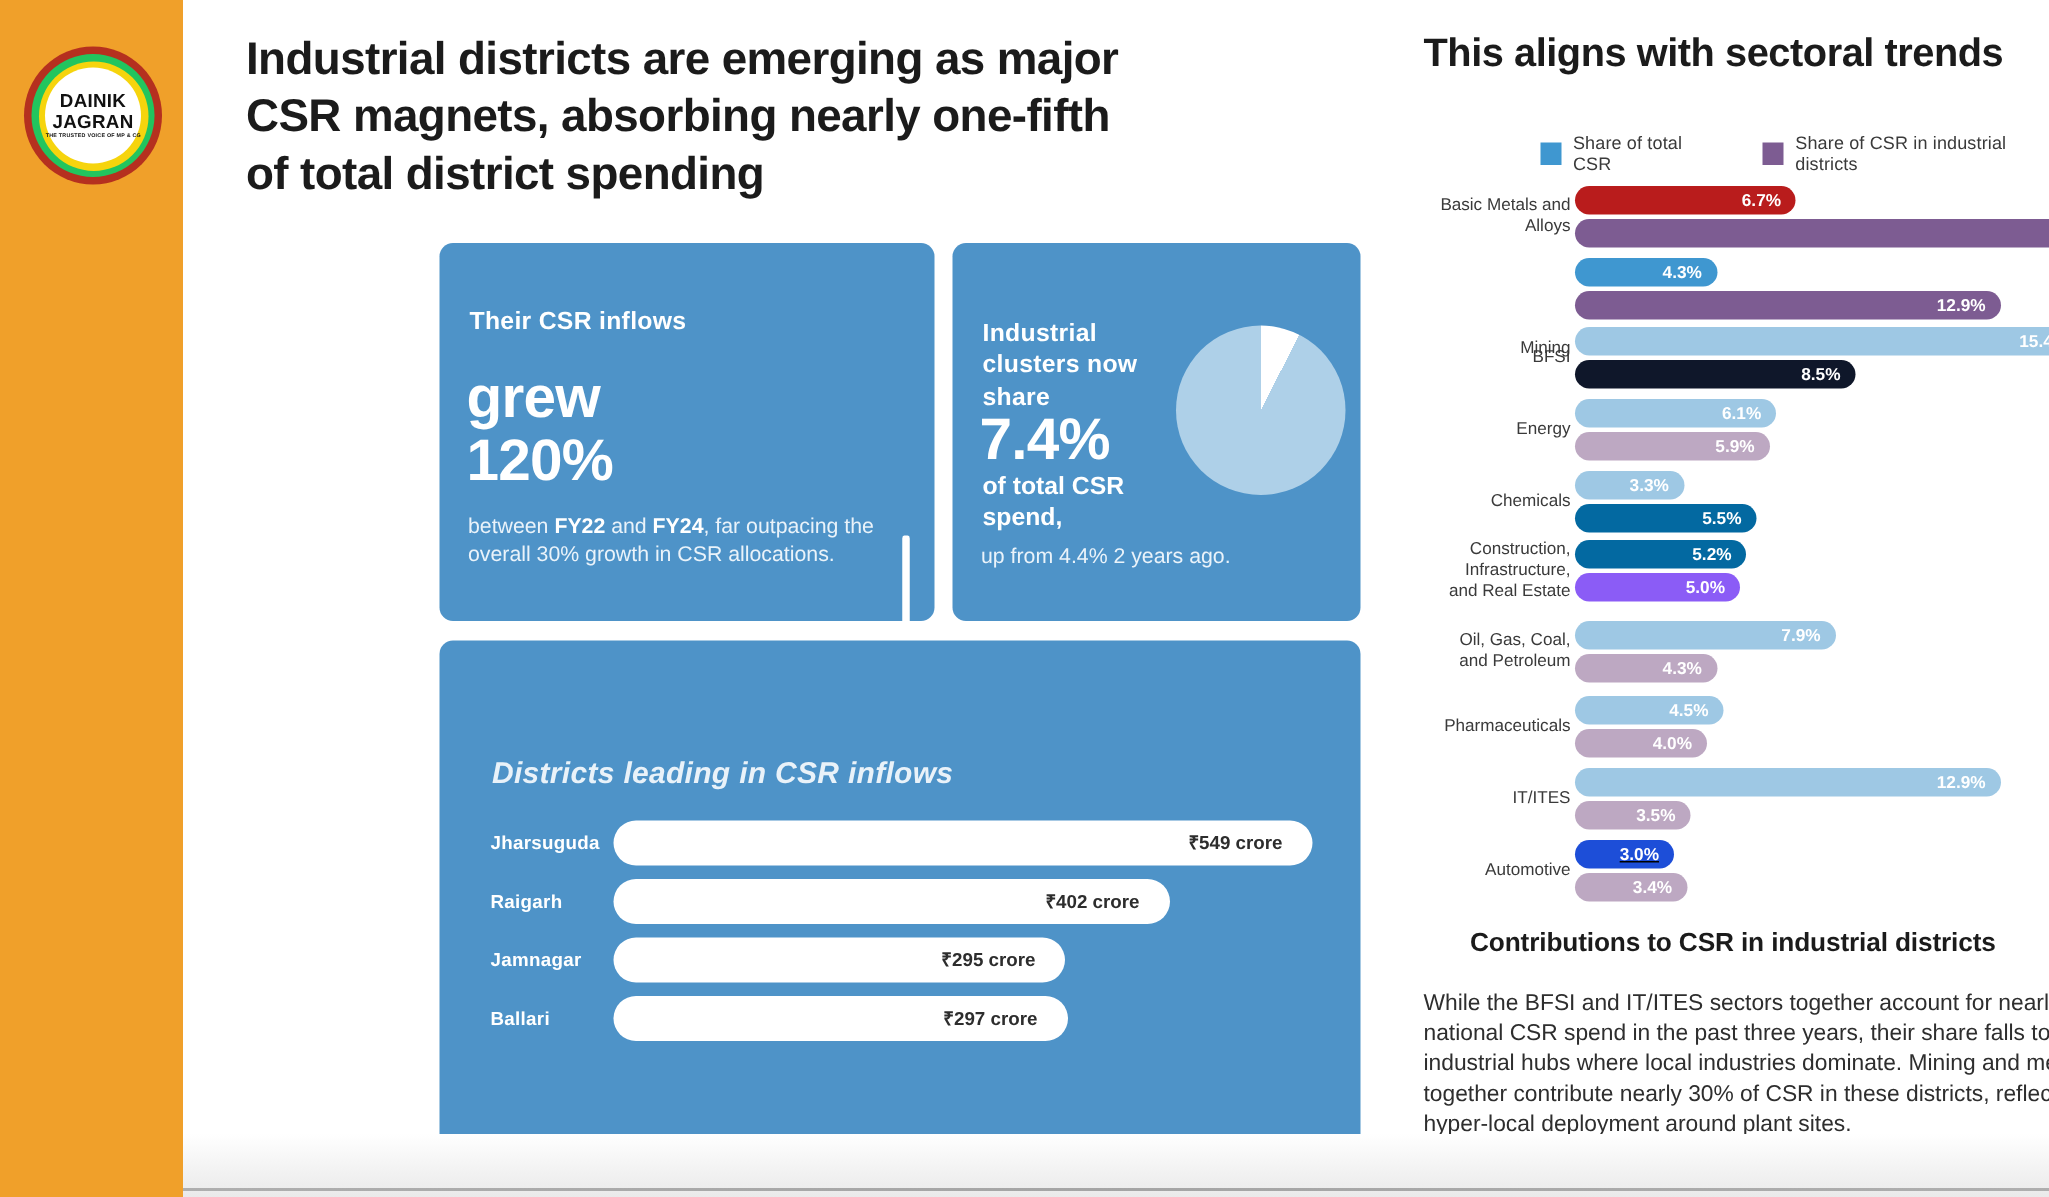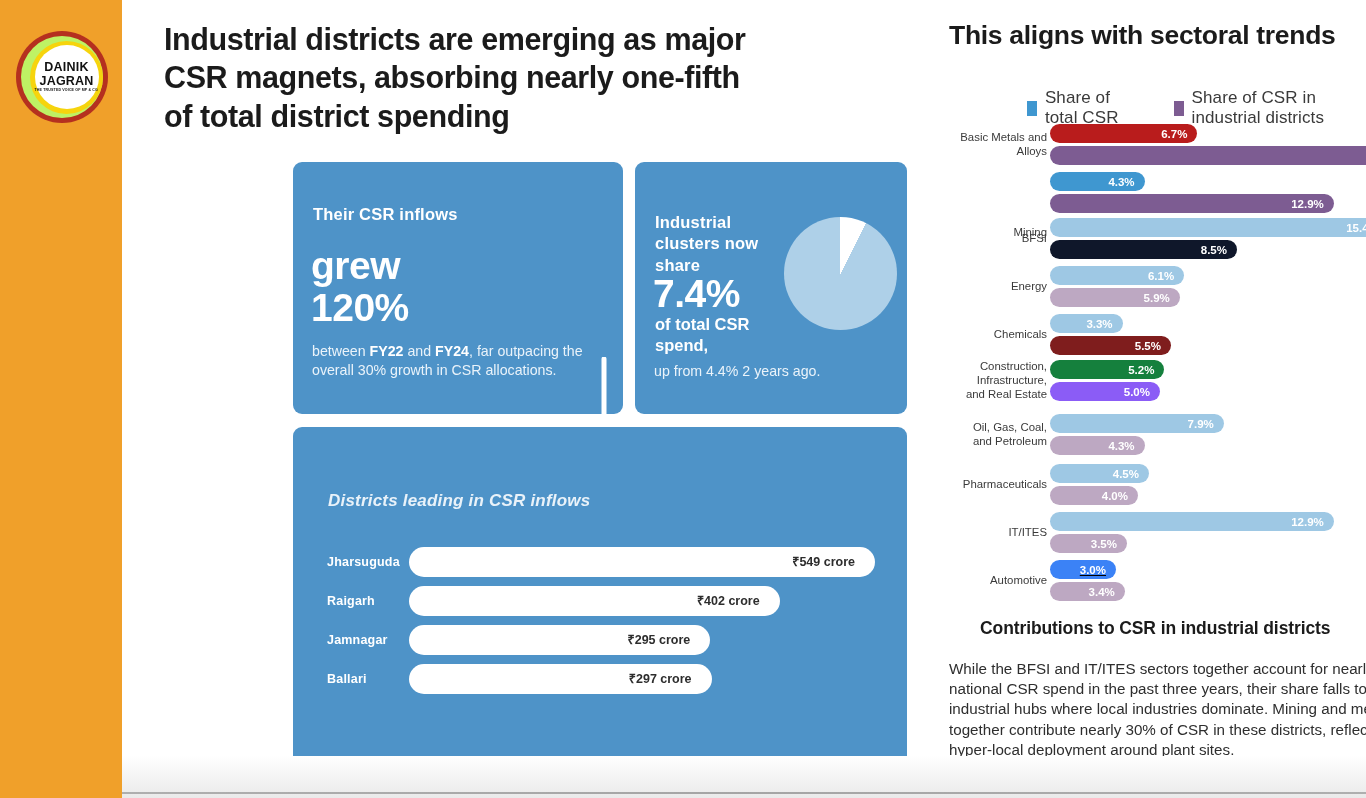--- a/index.html
+++ b/index.html
@@ -23,22 +23,22 @@
   }
   .logo-wrap {
     position: absolute; left: 16px; top: 31px;
     width: 92px; height: 92px;
     border-radius: 50%;
     background: #b5301f;
     display: flex; align-items: center; justify-content: center;
   }
   .logo-ring2 {
     width: 82px; height: 82px; border-radius: 50%;
-    background: #bef264;
-    display: flex; align-items: center; justify-content: flex-end;
+    background: #22c55e;
+    display: flex; align-items: center; justify-content: center;
   }
   .logo-ring3 {
     width: 73px; height: 73px; border-radius: 50%;
     background: #f6d40d;
     display: flex; align-items: center; justify-content: center;
   }
   .logo-core {
     width: 64px; height: 64px; border-radius: 50%;
     background: #ffffff;
     display: flex; flex-direction: column;
@@ -130,22 +130,22 @@
     font-size: 14.2px; color: #eaf3fa; line-height: 1.35;
   }
   .pie {
     position: absolute; left: 149px; top: 55px;
     width: 113px; height: 113px; border-radius: 50%;
     background: conic-gradient(#ffffff 0deg 27deg, #aed0e8 27deg 360deg);
   }
 
   
   .dist-title {
-    position: absolute; left: 35px; top: 64px;
-    font-size: 17px; font-style: italic; font-weight: 600;
+    position: absolute; left: 35px; top: 78px;
+    font-size: 20px; font-style: italic; font-weight: 600;
     color: #e9f2f9; letter-spacing: .2px;
   }
   .dist-rows { position: absolute; left: 0; top: 115px; width: 614px; }
   .dist-row {
     position: relative; height: 39px; margin-bottom: 0px;
     display: flex; align-items: center;
   }
   .dist-label {
     position: absolute; left: 34px; width: 86px;
     text-align: left;
@@ -167,21 +167,21 @@
     position: absolute; left: 827px; top: 20px;
     font-size: 26.5px; font-weight: 800; color: #1b1b1b;
     letter-spacing: -.3px;
   }
   .legend {
     position: absolute; left: 905px; top: 88px;
     display: flex; align-items: center; gap: 34px;
   }
   .legend-item { display: flex; align-items: center; gap: 8px; }
   .sw { width: 15px; height: 15px; }
-  .legend-txt { font-size: 17px; color: #3a3a3a; letter-spacing: .1px; }
+  .legend-txt { font-size: 12px; color: #3a3a3a; letter-spacing: .1px; }
 
   
   .sector-chart {
     position: absolute; left: 827px; top: 118px;
     width: 500px; height: 480px;
   }
   .sgroup { position: relative; width: 500px; }
   .slabel {
     position: absolute; left: 0; width: 98px;
     text-align: right;
@@ -340,29 +340,29 @@
               <span>5.9%</span>
             </div>
           </div>
         </div>
         <div class="sgroup" style="position: absolute; top: 196px; left: 0px; height: 44px;">
           <div class="slabel" style="top: 14.15px;">Chemicals</div>
           <div class="sbars">
             <div class="sbar" style="width: 72.6px; background: rgb(158, 200, 228);">
               <span>3.3%</span>
             </div>
-            <div class="sbar" style="width: 121px; background: #7f1d1d;">
+            <div class="sbar" style="width: 121px; background: #0369a1;">
               <span>5.5%</span>
             </div>
           </div>
         </div>
         <div class="sgroup" style="position: absolute; top: 242px; left: 0px; height: 44px;">
           <div class="slabel" style="top: 0.45px;">Construction,<br>Infrastructure,<br>and Real Estate</div>
           <div class="sbars">
-            <div class="sbar" style="width: 114.4px; background: #15803d;">
+            <div class="sbar" style="width: 114.4px; background: #0369a1;">
               <span>5.2%</span>
             </div>
             <div class="sbar" style="width: 110px; background: #8b5cf6;">
               <span>5.0%</span>
             </div>
           </div>
         </div>
         <div class="sgroup" style="position: absolute; top: 296px; left: 0px; height: 44px;">
           <div class="slabel" style="top: 7.3px;">Oil, Gas, Coal,<br>and Petroleum</div>
           <div class="sbars">
@@ -392,21 +392,21 @@
               <span>12.9%</span>
             </div>
             <div class="sbar" style="width: 77px; background: rgb(189, 168, 194);">
               <span>3.5%</span>
             </div>
           </div>
         </div>
         <div class="sgroup" style="position: absolute; top: 442px; left: 0px; height: 44px;">
           <div class="slabel" style="top: 14.15px;">Automotive</div>
           <div class="sbars">
-            <div class="sbar" style="width: 66px; background: #3b82f6; text-decoration: underline;">
+            <div class="sbar" style="width: 66px; background: #1d4ed8; text-decoration: underline;">
               <span>3.0%</span>
             </div>
             <div class="sbar" style="width: 74.8px; background: rgb(189, 168, 194); align-items: center;">
               <span>3.4%</span>
             </div>
           </div>
         </div>
       </div>
 
     <div class="contrib-title">Contributions to CSR in industrial districts</div>

